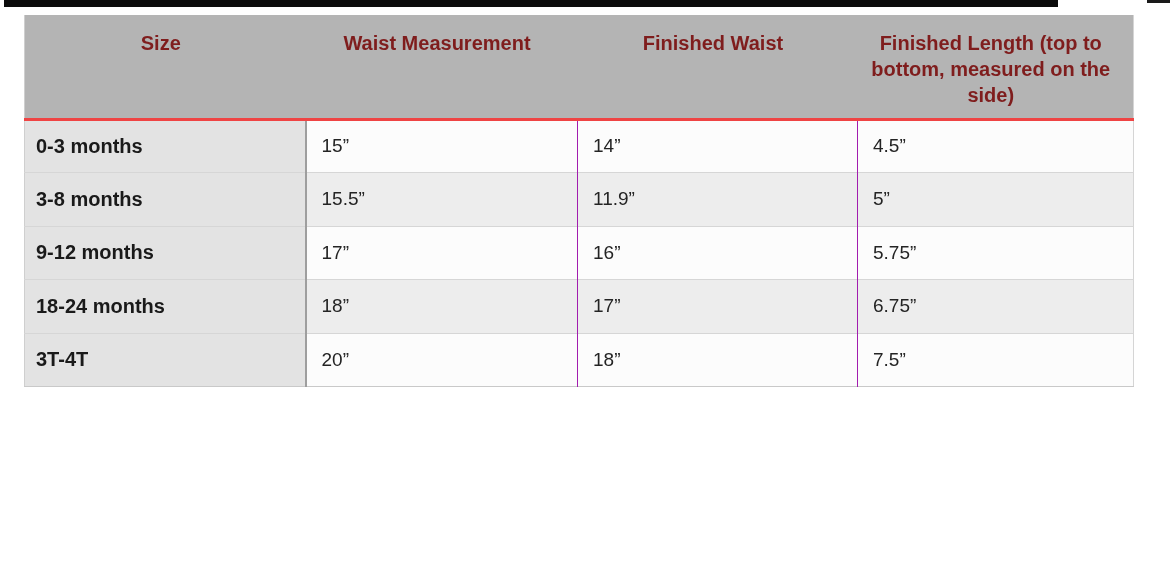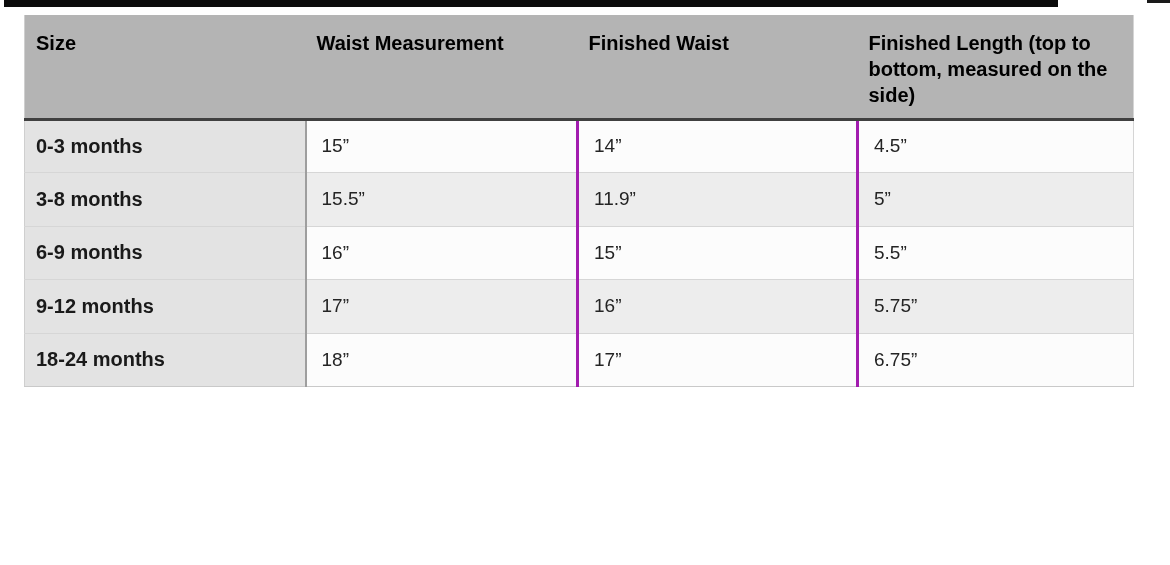--- a/index.html
+++ b/index.html
@@ -37,51 +37,51 @@
     border-left: 1px solid #cfcfcf;
     border-right: 1px solid #d5d5d5;
     border-bottom: 1px solid #c9c9c9;
   }
   col.c1 { width: 281px; }
   col.c2 { width: 272px; }
   col.c3 { width: 280px; }
   col.c4 { width: 276px; }
   thead th {
     background: #b4b4b4;
-    color: #000000;
+    color: #7f1d1d;
     font-size: 20px;
     font-weight: bold;
-    text-align: left;
+    text-align: center;
     vertical-align: top;
     height: 104px;
     box-sizing: border-box;
     padding: 15px 20px 8px 11px;
     line-height: 1.3;
-    border-bottom: 3px solid #404040;
+    border-bottom: 3px solid #ef4444;
   }
   tbody td {
     height: 53.5px;
     box-sizing: border-box;
     vertical-align: middle;
     color: #242424;
     font-size: 19px;
     padding: 0 8px 0 15px;
     border-top: 1px solid #d6d6d6;
     margin-top: 21px;
   }
   tbody tr:first-child td { border-top: none; }
   tbody td.size {
     background: #e3e3e3;
     font-weight: bold;
     font-size: 20px;
     color: #1a1a1a;
     padding-left: 11px;
     border-right: 2px solid #9e9e9e;
   }
-  tbody td.val + td.val { border-left: 3px solid #a21caf; }
+  tbody td.val + td.val { border-left: 1px solid #a21caf; }
   tbody tr:nth-child(odd) td.val { background: #fcfcfc; }
   tbody tr:nth-child(even) td.val { background: #ededed; }
 </style>
 </head>
 <body>
 
 <div class="top-crop-bar"></div>
 <div class="top-crop-bar-right"></div>
 
 <table class="size-chart">
@@ -106,31 +106,31 @@
         <td class="val">14”</td>
         <td class="val">4.5”</td>
       </tr>
       <tr>
         <td class="size">3-8 months</td>
         <td class="val">15.5”</td>
         <td class="val">11.9”</td>
         <td class="val">5”</td>
       </tr>
       <tr>
-        <td class="size">6-9 months</td>
-        <td class="val">16”</td>
-        <td class="val">15”</td>
-        <td class="val">5.5”</td>
-      </tr>
-      <tr>
         <td class="size">9-12 months</td>
         <td class="val">17”</td>
         <td class="val">16”</td>
         <td class="val">5.75”</td>
       </tr>
       <tr>
         <td class="size">18-24 months</td>
         <td class="val">18”</td>
         <td class="val">17”</td>
         <td class="val">6.75”</td>
       </tr>
+      <tr>
+        <td class="size">3T-4T</td>
+        <td class="val">20”</td>
+        <td class="val">18”</td>
+        <td class="val">7.5”</td>
+      </tr>
     </tbody>
 </table>
 
 </body></html>

